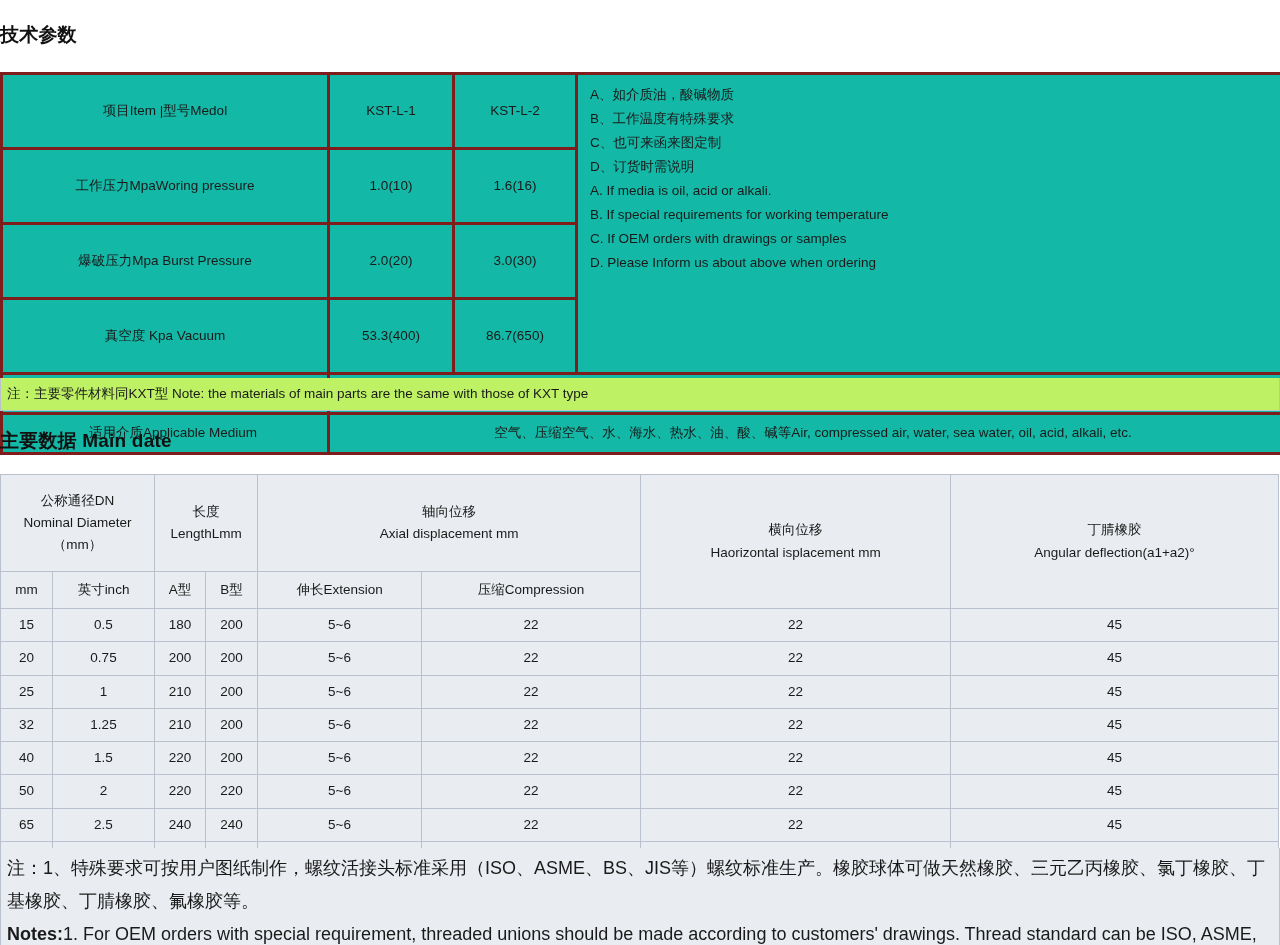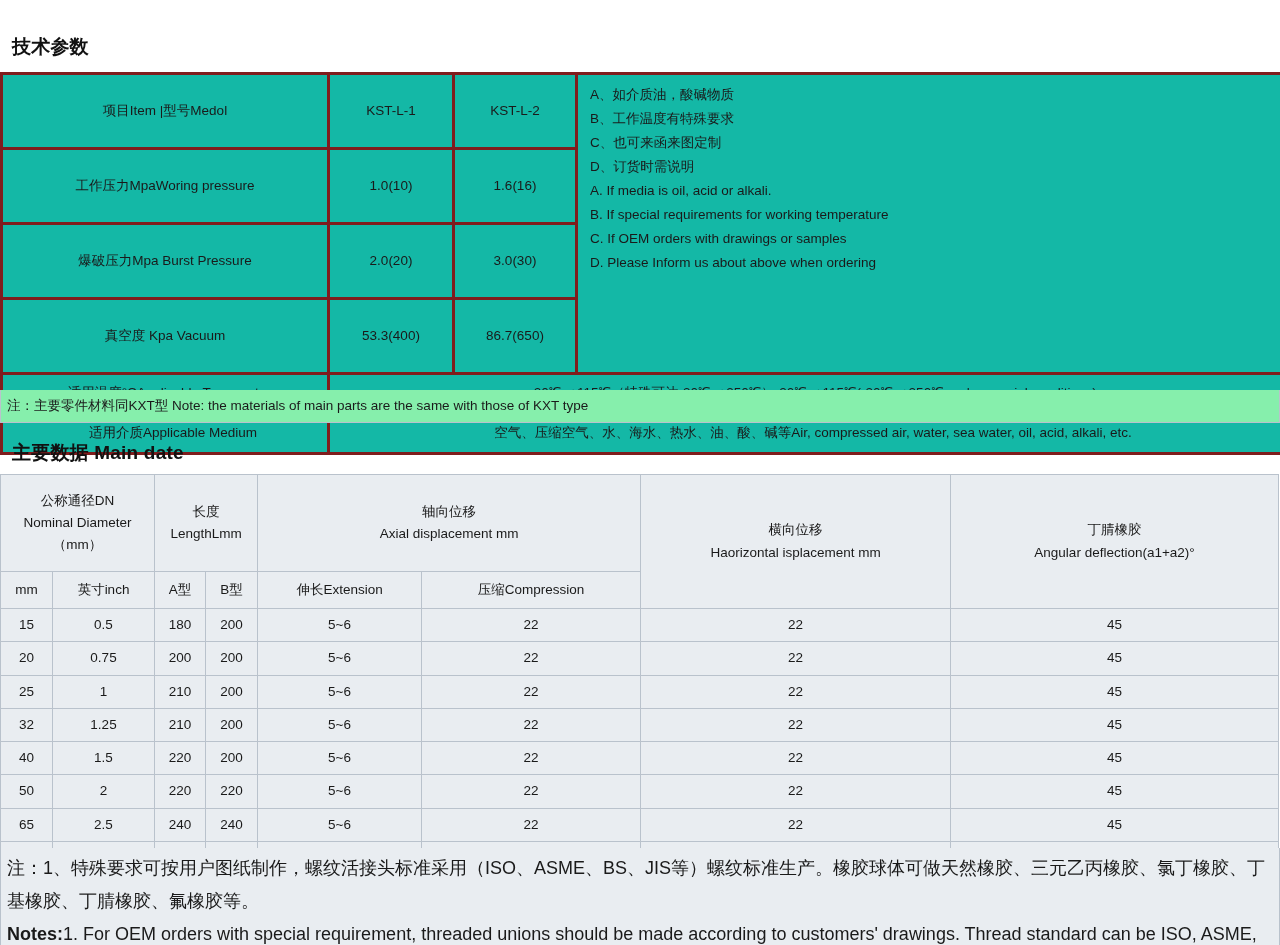--- a/index.html
+++ b/index.html
@@ -17,21 +17,21 @@
   }
   .page {
     position: relative;
     width: 1280px;
     height: 945px;
     box-sizing: border-box;
   }
   h2.section-title {
     font-size: 19px;
     font-weight: bold;
-    margin: 12px;
+    margin: 0;
     padding: 0;
     color: #111;
     letter-spacing: 0.2px;
   }
   #tech-title {
     position: absolute;
     left: 0px;
     top: 22px;
   }
   #main-title {
@@ -69,25 +69,24 @@
   #tech-table td.short { height: 25px; padding-left: 24px; }
   #tech-footnote {
     position: absolute;
     left: 0px;
     top: 378px;
     width: 1280px;
     box-sizing: border-box;
     border-left: 1px solid #b9c2cc;
     border-right: 1px solid #b9c2cc;
     border-bottom: 1px solid #b9c2cc;
-    background: #86efac;
+    background: #bef264;
     padding: 6px 6px;
     font-size: 13.5px;
     line-height: 1.5;
-    margin-top: 12px;
   }
   
   #main-table {
     position: absolute;
     left: 0px;
     top: 474px;
     width: 1216px;
     border: 1px solid #b9c2cc;
   }
   #main-table td {

